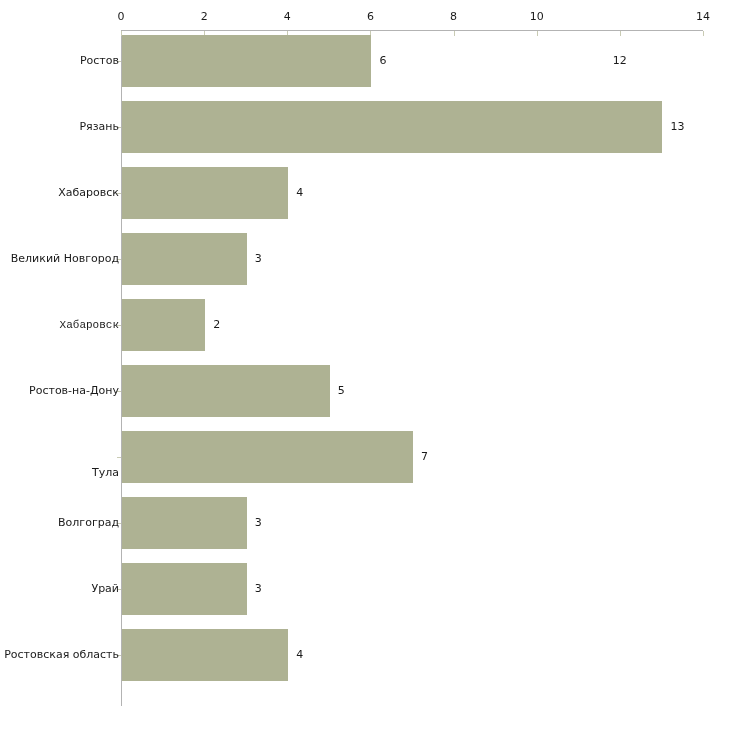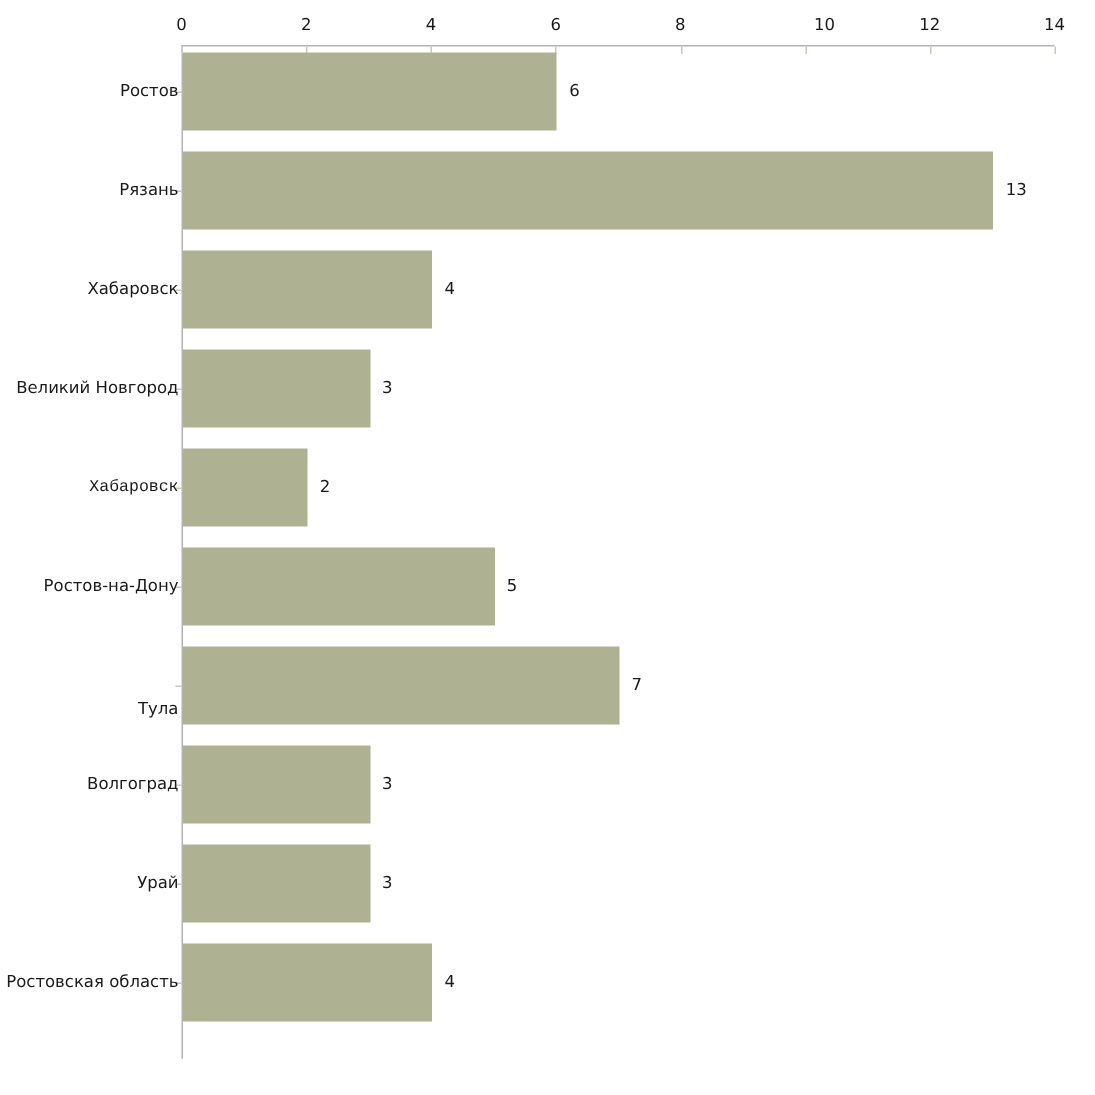--- a/index.html
+++ b/index.html
@@ -59,23 +59,23 @@
       <div class="xtick-label" style="left: 121px;">0</div>
       <div class="xtick" style="left: 204.143px;"></div>
       <div class="xtick-label" style="left: 204.143px;">2</div>
       <div class="xtick" style="left: 287.286px;"></div>
       <div class="xtick-label" style="left: 287.286px;">4</div>
       <div class="xtick" style="left: 370.429px;"></div>
       <div class="xtick-label" style="left: 370.429px;">6</div>
       <div class="xtick" style="left: 453.571px;"></div>
       <div class="xtick-label" style="left: 453.571px;">8</div>
       <div class="xtick" style="left: 536.714px;"></div>
-      <div class="xtick-label" style="left: 536.714px; margin-left: 13px;">10</div>
+      <div class="xtick-label" style="left: 536.714px;">10</div>
       <div class="xtick" style="left: 619.857px;"></div>
-      <div class="xtick-label" style="left: 619.857px;">12</div>
+      <div class="xtick-label" style="left: 619.857px; margin-top: 44px;">12</div>
       <div class="xtick" style="left: 703px;"></div>
       <div class="xtick-label" style="left: 703px; text-align: right;">14</div>
     </div>
   <div id="yticks">
       <div class="ytick" style="top: 61px;"></div>
       <div class="ytick" style="top: 127px;"></div>
       <div class="ytick" style="top: 193px;"></div>
       <div class="ytick" style="top: 259px;"></div>
       <div class="ytick" style="top: 325px;"></div>
       <div class="ytick" style="top: 391px;"></div>

